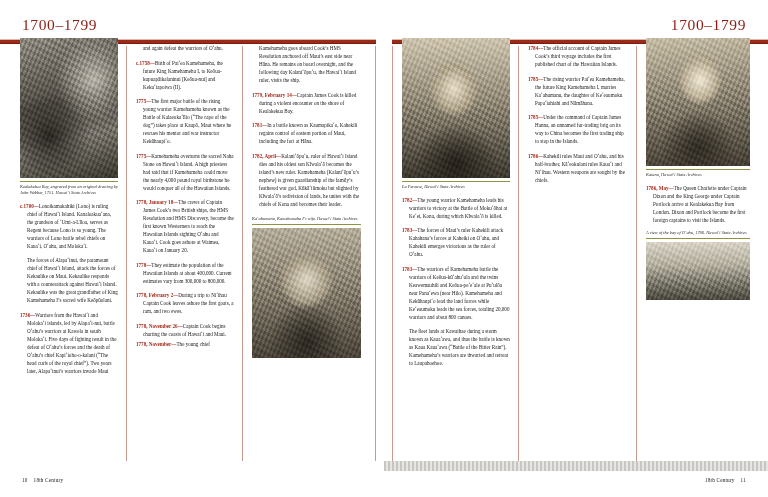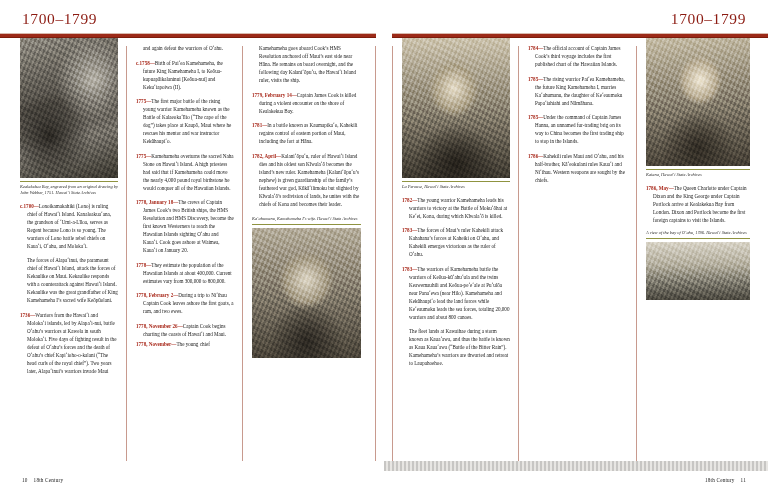--- a/index.html
+++ b/index.html
@@ -8,21 +8,21 @@
     background: #ffffff;
     font-family: "Liberation Serif", serif;
     overflow: hidden;
   }
   .spread { position: relative; width: 768px; height: 497px; display: flex; background:#fff; }
   .page { position: relative; height: 497px; background: #ffffff; }
   .page-left  { width: 384px; padding: 0; }
   .page-right { width: 384px; padding: 0; }
 
   
-  .hdr { position: relative; height: 38px; }
+  .hdr { position: relative; height: 44px; }
   .hdr-title {
     position: absolute; bottom: 10px;
     font-family: "Liberation Serif", serif;
     font-size: 15.5px; letter-spacing: .6px;
     color: #8c1b12; font-weight: 400;
   }
   .page-left  .hdr-title { left: 22px; }
   .page-right .hdr-title { right: 22px; }
   .hdr-rule {
     position: absolute; bottom: 0; height: 5px;

